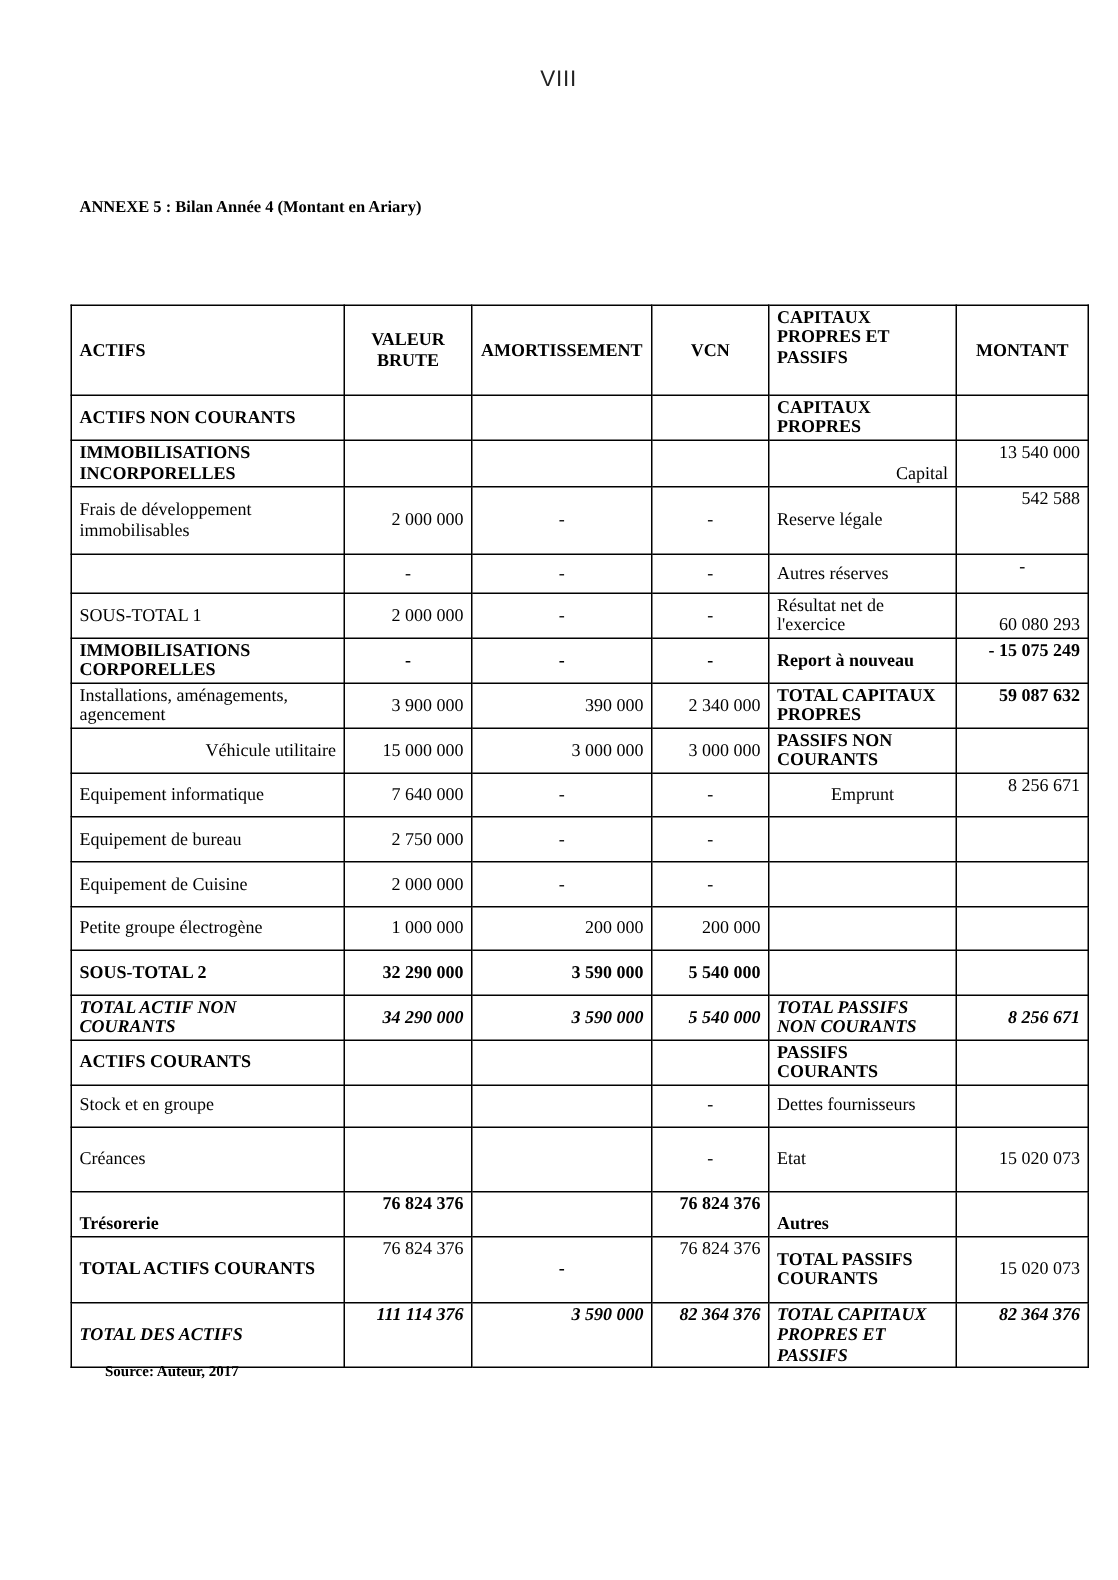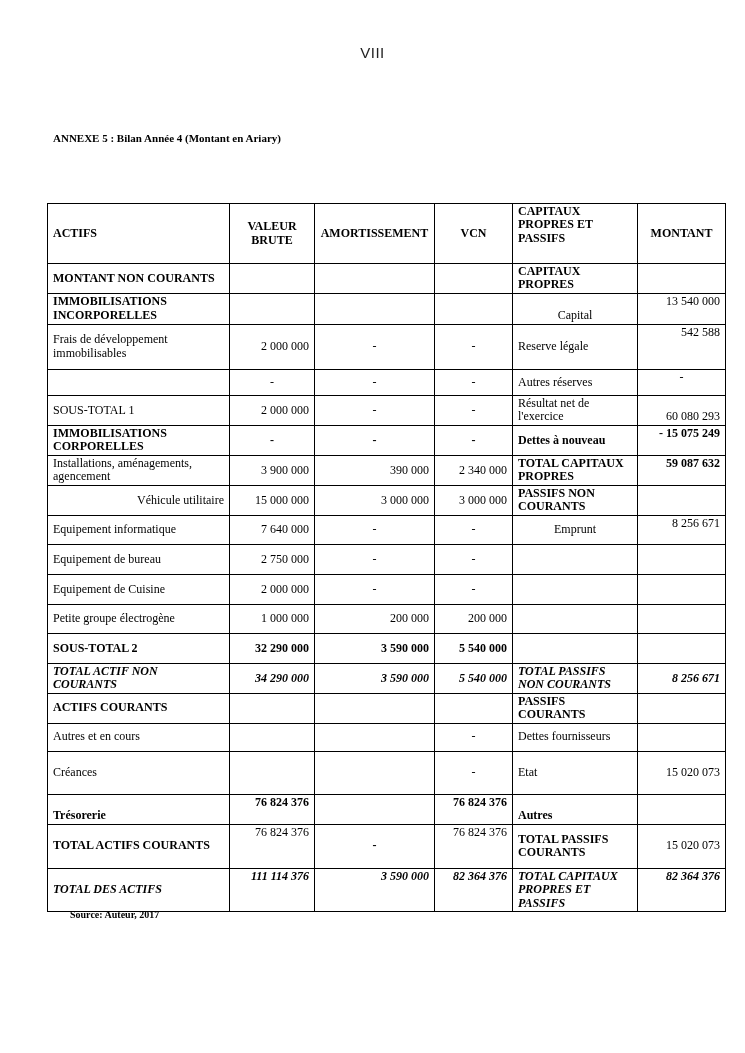--- a/index.html
+++ b/index.html
@@ -68,35 +68,35 @@
           <td class="c1 b" style="text-align: center; vertical-align: middle;">VALEUR
 BRUTE</td>
           <td class="c2 b" style="text-align: center; vertical-align: middle;">AMORTISSEMENT</td>
           <td class="c3 b" style="text-align: center; vertical-align: middle;">VCN</td>
           <td class="c4 b" style="text-align: left; vertical-align: top;">CAPITAUX
 PROPRES ET
 PASSIFS</td>
           <td class="c5 b" style="text-align: center; vertical-align: middle;">MONTANT</td>
         </tr>
         <tr style="height: 28px;">
-          <td class="c0 b" style="text-align: left; vertical-align: middle;">MONTANT NON COURANTS</td>
+          <td class="c0 b" style="text-align: left; vertical-align: middle;">ACTIFS NON COURANTS</td>
           <td class="c1" style="text-align: left; vertical-align: middle;"></td>
           <td class="c2" style="text-align: left; vertical-align: middle;"></td>
           <td class="c3" style="text-align: left; vertical-align: middle;"></td>
           <td class="c4 b" style="text-align: left; vertical-align: top;">CAPITAUX
 PROPRES</td>
           <td class="c5" style="text-align: left; vertical-align: middle;"></td>
         </tr>
         <tr style="height: 31px;">
           <td class="c0 b" style="text-align: left; vertical-align: middle;">IMMOBILISATIONS
 INCORPORELLES</td>
           <td class="c1" style="text-align: left; vertical-align: middle;"></td>
           <td class="c2" style="text-align: left; vertical-align: middle;"></td>
           <td class="c3" style="text-align: left; vertical-align: middle;"></td>
-          <td class="c4" style="text-align: center; vertical-align: bottom;">Capital</td>
+          <td class="c4" style="text-align: right; vertical-align: bottom;">Capital</td>
           <td class="c5" style="text-align: right; vertical-align: top;">13&nbsp;540&nbsp;000</td>
         </tr>
         <tr style="height: 45px;">
           <td class="c0" style="text-align: left; vertical-align: middle;">Frais de développement
 immobilisables</td>
           <td class="c1" style="text-align: right; vertical-align: middle;">2&nbsp;000&nbsp;000</td>
           <td class="c2 dash" style="text-align: center; vertical-align: middle;">-</td>
           <td class="c3 dash" style="text-align: center; vertical-align: middle;">-</td>
           <td class="c4" style="text-align: left; vertical-align: middle;">Reserve légale</td>
           <td class="c5" style="text-align: right; vertical-align: top;">542&nbsp;588</td>
@@ -117,21 +117,21 @@
           <td class="c4" style="text-align: left; vertical-align: middle;">Résultat net de
 l'exercice</td>
           <td class="c5" style="text-align: right; vertical-align: bottom;">60&nbsp;080&nbsp;293</td>
         </tr>
         <tr style="height: 30px;">
           <td class="c0 b" style="text-align: left; vertical-align: middle;">IMMOBILISATIONS
 CORPORELLES</td>
           <td class="c1 b dash" style="text-align: center; vertical-align: middle;">-</td>
           <td class="c2 b dash" style="text-align: center; vertical-align: middle;">-</td>
           <td class="c3 b dash" style="text-align: center; vertical-align: middle;">-</td>
-          <td class="c4 b" style="text-align: left; vertical-align: middle;">Dettes à nouveau</td>
+          <td class="c4 b" style="text-align: left; vertical-align: middle;">Report à nouveau</td>
           <td class="c5 b" style="text-align: right; vertical-align: top;">-&nbsp;15&nbsp;075&nbsp;249</td>
         </tr>
         <tr style="height: 30px;">
           <td class="c0" style="text-align: left; vertical-align: middle;">Installations, aménagements,
 agencement</td>
           <td class="c1" style="text-align: right; vertical-align: middle;">3&nbsp;900&nbsp;000</td>
           <td class="c2" style="text-align: right; vertical-align: middle;">390&nbsp;000</td>
           <td class="c3" style="text-align: right; vertical-align: middle;">2&nbsp;340&nbsp;000</td>
           <td class="c4 b" style="text-align: left; vertical-align: middle;">TOTAL CAPITAUX
 PROPRES</td>
@@ -199,21 +199,21 @@
         <tr style="height: 29px;">
           <td class="c0 b" style="text-align: left; vertical-align: middle;">ACTIFS COURANTS</td>
           <td class="c1" style="text-align: left; vertical-align: middle;"></td>
           <td class="c2" style="text-align: left; vertical-align: middle;"></td>
           <td class="c3" style="text-align: left; vertical-align: middle;"></td>
           <td class="c4 b" style="text-align: left; vertical-align: top;">PASSIFS
 COURANTS</td>
           <td class="c5" style="text-align: left; vertical-align: middle;"></td>
         </tr>
         <tr style="height: 28px;">
-          <td class="c0" style="text-align: left; vertical-align: middle;">Autres et en cours</td>
+          <td class="c0" style="text-align: left; vertical-align: middle;">Stock et en groupe</td>
           <td class="c1" style="text-align: left; vertical-align: middle;"></td>
           <td class="c2" style="text-align: left; vertical-align: middle;"></td>
           <td class="c3 dash" style="text-align: center; vertical-align: middle;">-</td>
           <td class="c4" style="text-align: left; vertical-align: middle;">Dettes fournisseurs</td>
           <td class="c5" style="text-align: left; vertical-align: middle;"></td>
         </tr>
         <tr style="height: 43px;">
           <td class="c0" style="text-align: left; vertical-align: middle;">Créances</td>
           <td class="c1" style="text-align: left; vertical-align: middle;"></td>
           <td class="c2" style="text-align: left; vertical-align: middle;"></td>

